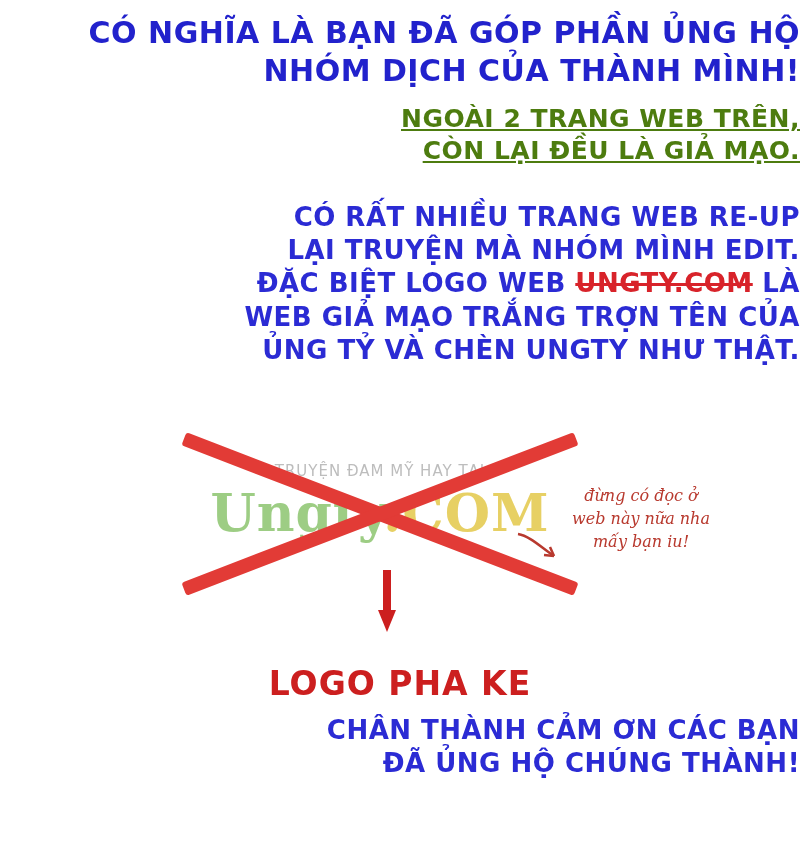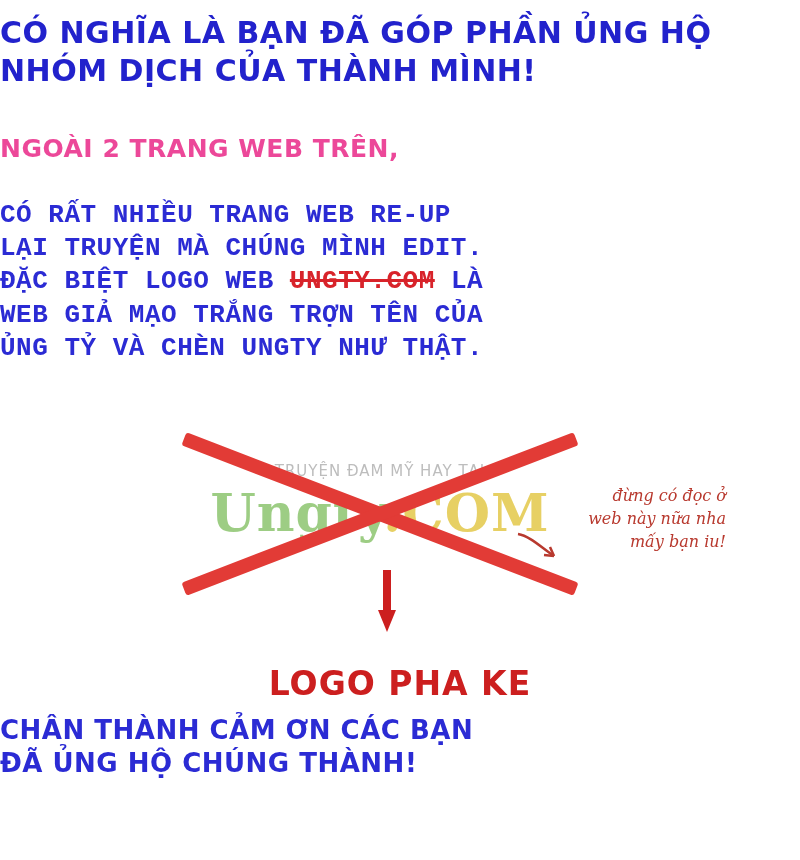--- a/index.html
+++ b/index.html
@@ -16,47 +16,48 @@
   }
   .page {
     position: relative;
     width: 800px;
     height: 860px;
     background: #ffffff;
   }
 
   
   .block {
-    text-align: left;
+    text-align: right;
     color: #2323c8;
     font-family: "DejaVu Sans", sans-serif;
     font-weight: bold;
     letter-spacing: 0.5px;
     line-height: 1.28;
   }
   .headline {
     font-size: 30px;
     margin-top: 14px;
     color: #2222cc;
   }
   .headline .l { display: block; }
 
   .sub1 {
     font-size: 25px;
-    margin-top: 42px;
-    color: #ec4899;
+    margin-top: 12px;
+    color: #4d7c0f;
+    text-decoration: underline;
   }
   .sub1 .l { display: block; }
 
   .sub2 {
     font-size: 26px;
     margin-top: 34px;
     color: #2b2bd4;
   }
-  .sub2 .l { display: block; font-family: Liberation Mono, monospace; }
+  .sub2 .l { display: block; }
 
   .strike {
     color: #d8232a;
     text-decoration: line-through;
     text-decoration-thickness: 3px;
   }
 
   .closing {
     font-size: 26px;
     color: #2b2bd4;
@@ -165,21 +166,21 @@
   .note {
     position: absolute;
     left: 556px;
     top: 470px;
     width: 170px;
     color: #b8392e;
     font-family: "DejaVu Serif", serif;
     font-style: italic;
     font-size: 16px;
     line-height: 1.45;
-    text-align: right;
+    text-align: center;
   }
   .note .l { display: block; }
   .note-arrow {
     position: absolute;
     left: 516px;
     top: 512px;
     width: 46px;
     height: 44px;
   }
   .note-arrow svg { display: block; }
@@ -189,25 +190,26 @@
 
 <div class="page">
 
   <div class="block headline">
     <span class="l">CÓ NGHĨA LÀ BẠN ĐÃ GÓP PHẦN ỦNG HỘ</span>
     <span class="l">NHÓM DỊCH CỦA THÀNH MÌNH!</span>
   </div>
 
   <div class="block sub1">
     <span class="l">NGOÀI 2 TRANG WEB TRÊN,</span>
+    <span class="l">CÒN LẠI ĐỀU LÀ GIẢ MẠO.</span>
   </div>
 
   <div class="block sub2">
     <span class="l">CÓ RẤT NHIỀU TRANG WEB RE-UP</span>
-    <span class="l">LẠI TRUYỆN MÀ CHÚNG MÌNH EDIT.</span>
+    <span class="l">LẠI TRUYỆN MÀ NHÓM MÌNH EDIT.</span>
     <span class="l"><span>ĐẶC BIỆT LOGO WEB </span><span class="strike">UNGTY.COM</span><span> LÀ</span></span>
     <span class="l">WEB GIẢ MẠO TRẮNG TRỢN TÊN CỦA</span>
     <span class="l">ỦNG TỶ VÀ CHÈN UNGTY NHƯ THẬT.</span>
   </div>
 
   <div class="logo-zone">
     <div class="logo-caption">TRUYỆN ĐAM MỸ HAY TẠI</div>
     <div class="logo-word"><span class="green">Ungty</span><span class="yellow">.COM</span></div>
   </div>
 

